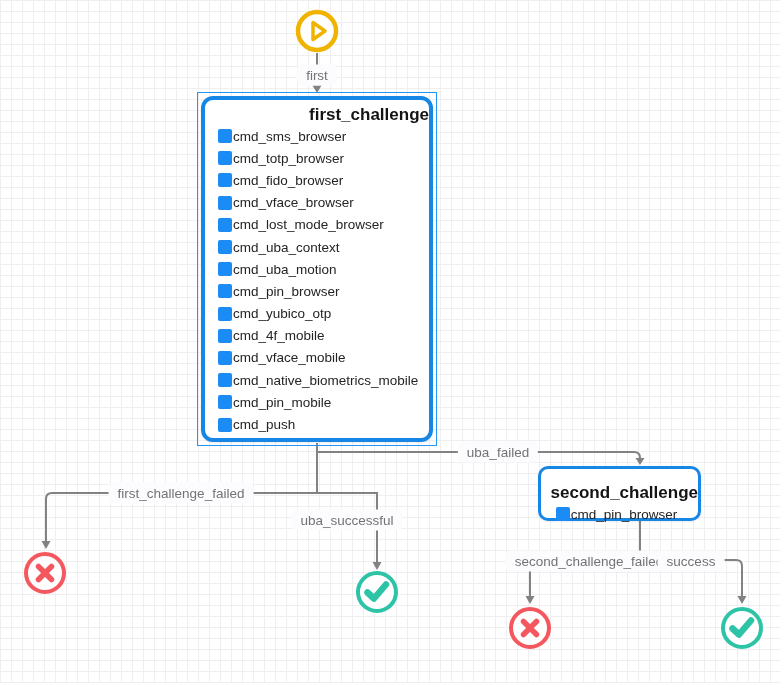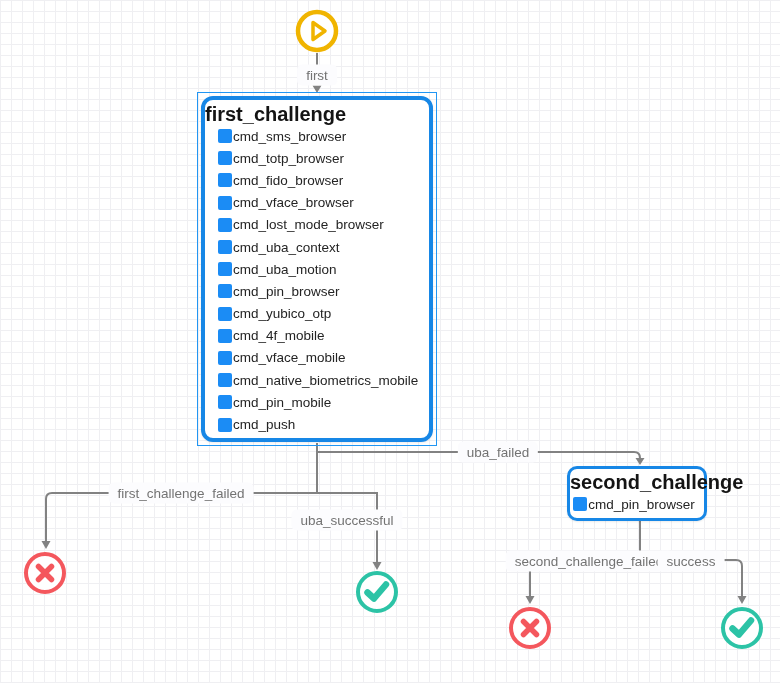--- a/index.html
+++ b/index.html
@@ -35,24 +35,24 @@
     position:absolute; left:197px; top:92px; width:240px; height:354px;
     border:1.5px solid #2196f3; z-index:2;
   }
   .node {
     position:absolute; z-index:4; background:#ffffff;
     border:4px solid #1787e6; border-radius:12px;
     box-shadow:0 1px 2px rgba(0,0,0,0.08);
     cursor:pointer;
   }
   .node-first { left:201px; top:96px; width:232px; height:346px; padding:4px 0 0 13px; }
-  .node-second { left:567px; top:466px; width:140px; height:55px; border-width:3px; border-radius:10px; padding-top:3px; }
+  .node-second { left:538px; top:466px; width:163px; height:55px; border-width:3px; border-radius:10px; padding-top:13px; }
   .node-title {
-    font-size:20px; font-weight:bold; color:#141414;
-    text-align:left; line-height:21px;
+    font-size:17px; font-weight:bold; color:#141414;
+    text-align:right; line-height:21px;
   }
   .node-first .node-title { margin-left:-13px; }
   .node-item {
     display:flex; align-items:center; gap:1px;
     height:22.2px; font-size:13.5px; color:#242424; white-space:nowrap;
   }
   .node-second .node-item { justify-content:center; margin-left:-6px; }
   .cmd-square {
     width:14px; height:14px; flex:0 0 14px;
     background:#1b8cf5; border-radius:2px;

